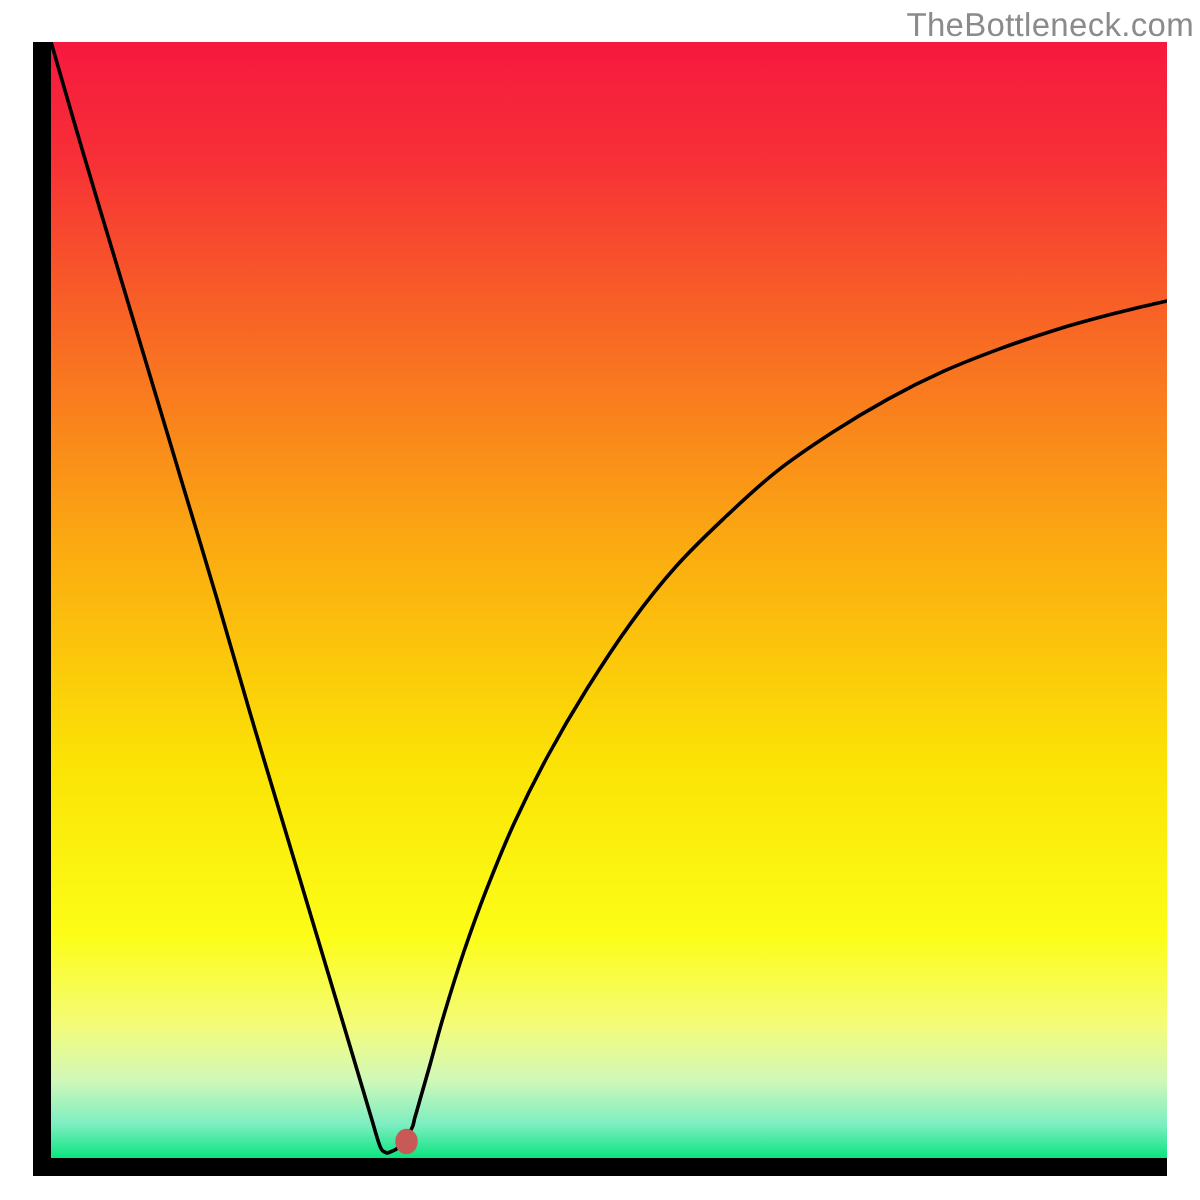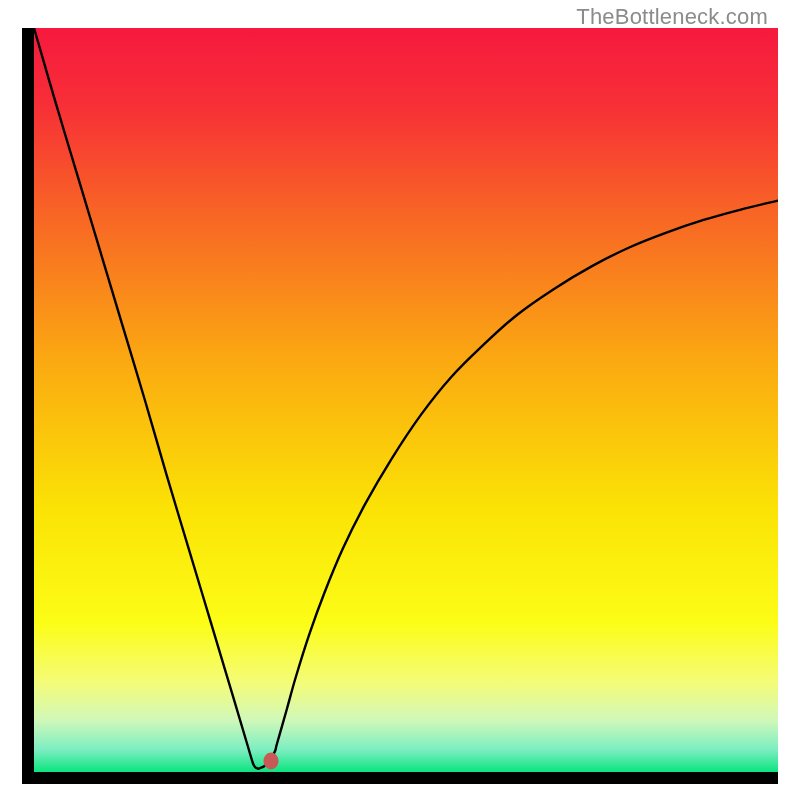--- a/index.html
+++ b/index.html
@@ -11,21 +11,21 @@
     font-family: Arial, Helvetica, sans-serif;
   }
   .wrap {
     position: relative;
     width: 800px;
     height: 800px;
   }
   .attribution {
     position: absolute;
     top: 4px;
-    right: 32px;
+    right: 4px;
     color: #8b8b8b;
     font-size: 22px;
     font-weight: 500;
     letter-spacing: 0.2px;
     z-index: 5;
   }
   .frame {
     position: absolute;
     left: 22px;
     top: 28px;

